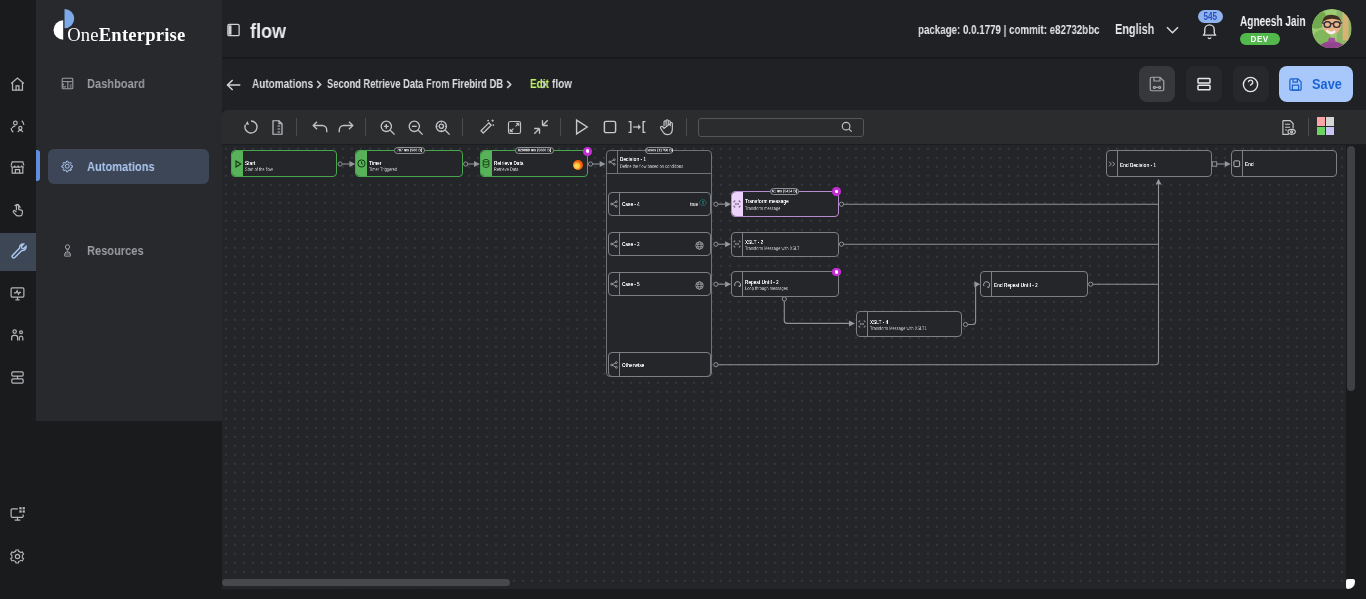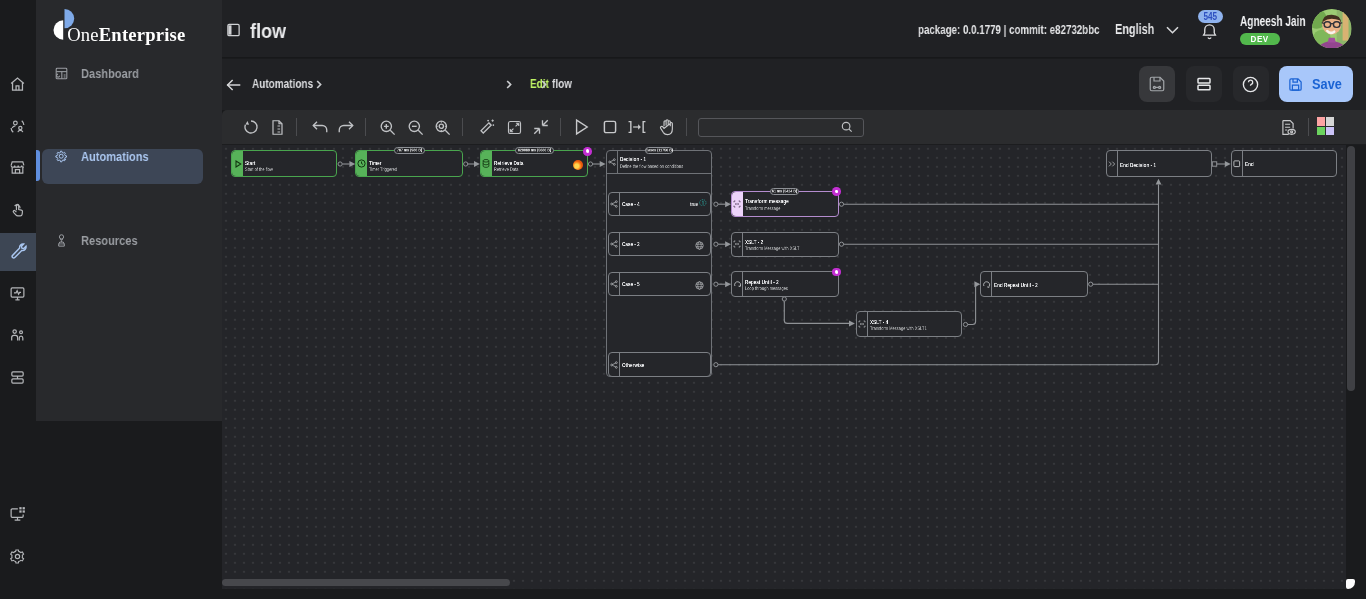--- a/index.html
+++ b/index.html
@@ -5,21 +5,21 @@
 *{margin:0;padding:0;box-sizing:border-box}
 html,body{width:1366px;height:599px;overflow:hidden;background:#1a1b1d;font-family:"Liberation Sans",sans-serif;position:relative}
 .abs{position:absolute}
 .cx{display:inline-block;transform:scaleX(.8) translateZ(0);transform-origin:0 50%;white-space:nowrap;will-change:transform}
 
 #rail{position:absolute;left:0;top:0;width:36px;height:599px;background:#1a1b1d}
 #rail svg{position:absolute;left:9px}
 #railsel{position:absolute;left:0;top:233px;width:36px;height:38px;background:#3d4654}
 
 #side{position:absolute;left:36px;top:0;width:186px;height:421px;background:#28292c}
-.mi{position:absolute;left:6px;width:161px;height:35px;border-radius:6px;display:flex;}
+.mi{position:absolute;left:12px;width:161px;height:35px;border-radius:6px;display:flex;align-items:center}
 .mi svg{margin-left:12px}
 .mi .lbl{margin-left:12px;font-size:13.5px;font-weight:700;color:#9a9da2;transform:scaleX(.82) translateZ(0);transform-origin:0 50%;white-space:nowrap;will-change:transform}
 .mi.sel{background:#3d4656}
 .mi.sel .lbl{color:#abc7f0}
 #selbar{position:absolute;left:0;top:150px;width:4px;height:31px;background:#5f8ede;border-radius:0 3px 3px 0}
 
 #hdr{position:absolute;left:222px;top:0;width:1144px;height:58px;background:#202124;border-bottom:1px solid #17181a}
 #bc{position:absolute;left:222px;top:59px;width:1144px;height:51px;background:#202124}
 .hbtn{position:absolute;top:7px;width:36px;height:36px;border-radius:8px;display:flex;align-items:center;justify-content:center}
 
@@ -203,20 +203,23 @@
   <svg class="abs" style="left:3px;top:18.5px" width="17" height="14" viewBox="0 0 20 16" fill="none" stroke="#d8d9db" stroke-width="1.7">
       <path d="M18 8H2.5"></path>
       <path d="M9 2 3 8l6 6"></path>
     </svg>
   <div class="abs" style="left:30.3px;top:18px;font-size:12.5px;font-weight:700;color:#dcdde0">
     <span class="cx">Automations</span>
   </div>
   <svg class="abs" style="left:92.5px;top:21px" width="8" height="9" viewBox="0 0 8 9" fill="none" stroke="#c9cbce" stroke-width="1.7">
       <path d="M2.2 1l3.4 3.5L2.2 8"></path>
     </svg>
+  <div class="abs" style="left:104.5px;top:18px;font-size:12.5px;font-weight:700;color:#dcdde0">
+    <span class="cx" style="transform:scaleX(.75) translateZ(0)">Second Retrieve Data From Firebird DB</span>
+  </div>
   <svg class="abs" style="left:282.7px;top:21px" width="8" height="9" viewBox="0 0 8 9" fill="none" stroke="#c9cbce" stroke-width="1.7">
       <path d="M2.2 1l3.4 3.5L2.2 8"></path>
     </svg>
   <div class="abs" style="left:308px;top:18px;font-size:12.5px;font-weight:700;color:#bef264">
     <span class="cx">Edit</span>
   </div>
   <svg class="abs" style="left:318.2px;top:21px" width="8" height="9" viewBox="0 0 8 9" fill="none" stroke="#c9cbce" stroke-width="1.7">
       <path d="M2.2 1l3.4 3.5L2.2 8"></path>
     </svg>
   <div class="abs" style="left:330.1px;top:18px;font-size:12.5px;font-weight:700;color:#dcdde0">

